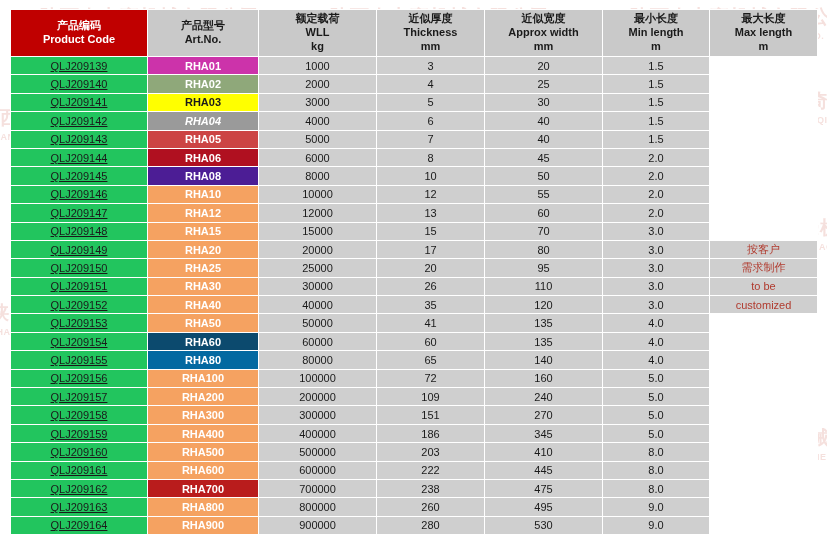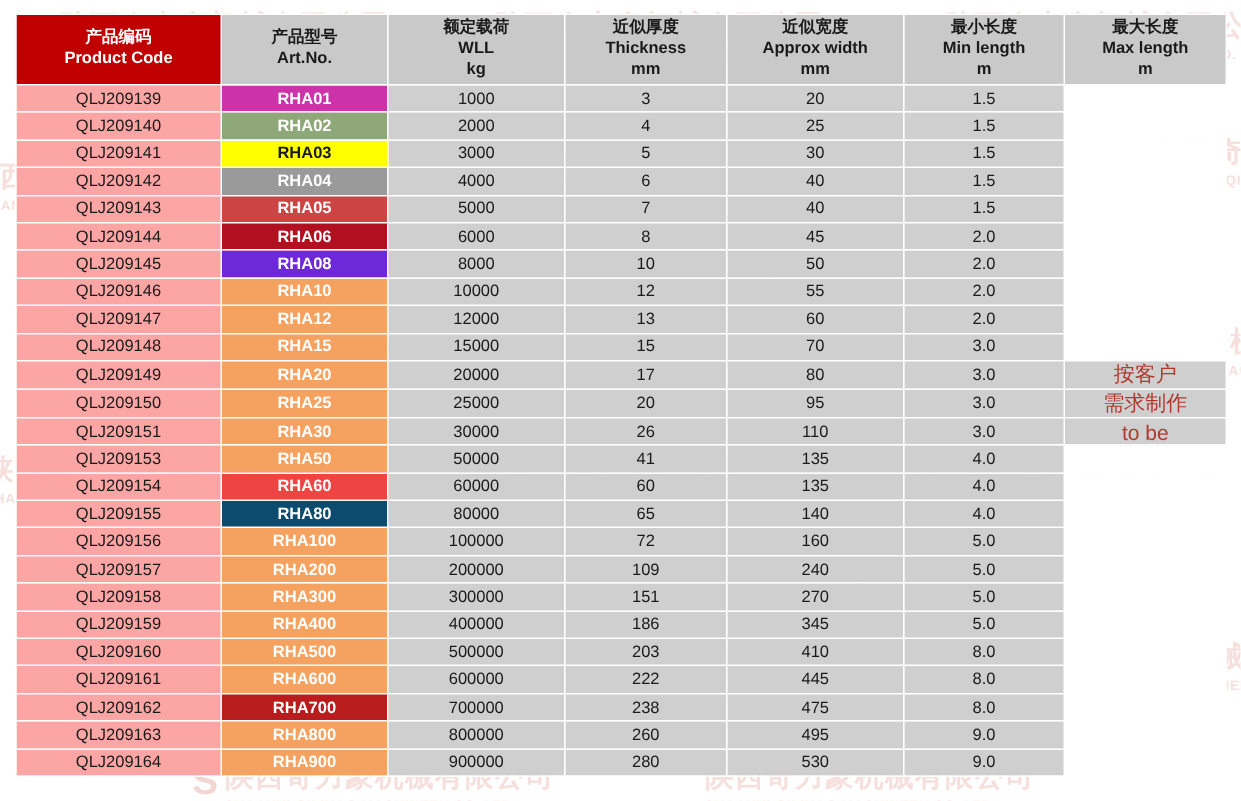--- a/index.html
+++ b/index.html
@@ -81,37 +81,38 @@
   thead th .sub {
     display: block;
     font-weight: bold;
   }
   tbody td {
     height: 17.4px;
     font-size: 11px;
     color: #1a1a1a;
   }
   td.code {
-    background: #fca5a5;
+    background: #22c55e;
     color: #1a1a1a;
+    text-decoration: underline;
   }
   td.art {
     font-weight: bold;
     color: #ffffff;
   }
   td.art.dark-text {
     color: #1a1a1a;
   }
   td.plain {
     background: #cfcfcf;
   }
   td.note {
     background: #cfcfcf;
     color: #b03a2e;
-    font-size: 14px;
+    font-size: 11px;
   }
   td.empty {
     background: #ffffff;
     border-color: #ffffff;
   }
   col.c0 { width: 137px; }
   col.c1 { width: 111px; }
   col.c2 { width: 118px; }
   col.c3 { width: 108px; }
   col.c4 { width: 118px; }
@@ -217,21 +218,21 @@
           <td class="code">QLJ209141</td>
           <td class="art dark-text" style="background: rgb(255, 255, 0);">RHA03</td>
           <td class="plain">3000</td>
           <td class="plain">5</td>
           <td class="plain">30</td>
           <td class="plain">1.5</td>
           <td class="empty"></td>
         </tr>
         <tr>
           <td class="code">QLJ209142</td>
-          <td class="art" style="background: rgb(154, 154, 154);">RHA04</td>
+          <td class="art" style="background: rgb(154, 154, 154); font-style: italic;">RHA04</td>
           <td class="plain">4000</td>
           <td class="plain">6</td>
           <td class="plain">40</td>
           <td class="plain">1.5</td>
           <td class="empty"></td>
         </tr>
         <tr>
           <td class="code">QLJ209143</td>
           <td class="art" style="background: rgb(204, 68, 68); margin-left: 20px;">RHA05</td>
           <td class="plain">5000</td>
@@ -244,21 +245,21 @@
           <td class="code">QLJ209144</td>
           <td class="art" style="background: rgb(176, 16, 32);">RHA06</td>
           <td class="plain">6000</td>
           <td class="plain">8</td>
           <td class="plain">45</td>
           <td class="plain">2.0</td>
           <td class="empty"></td>
         </tr>
         <tr>
           <td class="code">QLJ209145</td>
-          <td class="art" style="background: #6d28d9; margin-top: 16px;">RHA08</td>
+          <td class="art" style="background: #4c1d95; margin-top: 16px;">RHA08</td>
           <td class="plain">8000</td>
           <td class="plain">10</td>
           <td class="plain">50</td>
           <td class="plain">2.0</td>
           <td class="empty"></td>
         </tr>
         <tr>
           <td class="code">QLJ209146</td>
           <td class="art" style="background: rgb(245, 162, 97);">RHA10</td>
           <td class="plain">10000</td>
@@ -306,40 +307,49 @@
         <tr>
           <td class="code">QLJ209151</td>
           <td class="art" style="background: rgb(245, 162, 97);">RHA30</td>
           <td class="plain">30000</td>
           <td class="plain">26</td>
           <td class="plain">110</td>
           <td class="plain">3.0</td>
           <td class="note">to be</td>
         </tr>
         <tr>
+          <td class="code">QLJ209152</td>
+          <td class="art" style="background: rgb(245, 162, 97);">RHA40</td>
+          <td class="plain">40000</td>
+          <td class="plain">35</td>
+          <td class="plain">120</td>
+          <td class="plain">3.0</td>
+          <td class="note">customized</td>
+        </tr>
+        <tr>
           <td class="code">QLJ209153</td>
           <td class="art" style="background: rgb(245, 162, 97);">RHA50</td>
           <td class="plain">50000</td>
           <td class="plain">41</td>
           <td class="plain">135</td>
           <td class="plain">4.0</td>
           <td class="empty"></td>
         </tr>
         <tr>
           <td class="code">QLJ209154</td>
-          <td class="art" style="background: #ef4444;">RHA60</td>
+          <td class="art" style="background: #0c4a6e;">RHA60</td>
           <td class="plain">60000</td>
           <td class="plain">60</td>
           <td class="plain">135</td>
           <td class="plain">4.0</td>
           <td class="empty"></td>
         </tr>
         <tr>
           <td class="code">QLJ209155</td>
-          <td class="art" style="background: #0c4a6e;">RHA80</td>
+          <td class="art" style="background: #0369a1;">RHA80</td>
           <td class="plain">80000</td>
           <td class="plain">65</td>
           <td class="plain">140</td>
           <td class="plain">4.0</td>
           <td class="empty"></td>
         </tr>
         <tr>
           <td class="code">QLJ209156</td>
           <td class="art" style="background: rgb(245, 162, 97);">RHA100</td>
           <td class="plain">100000</td>

